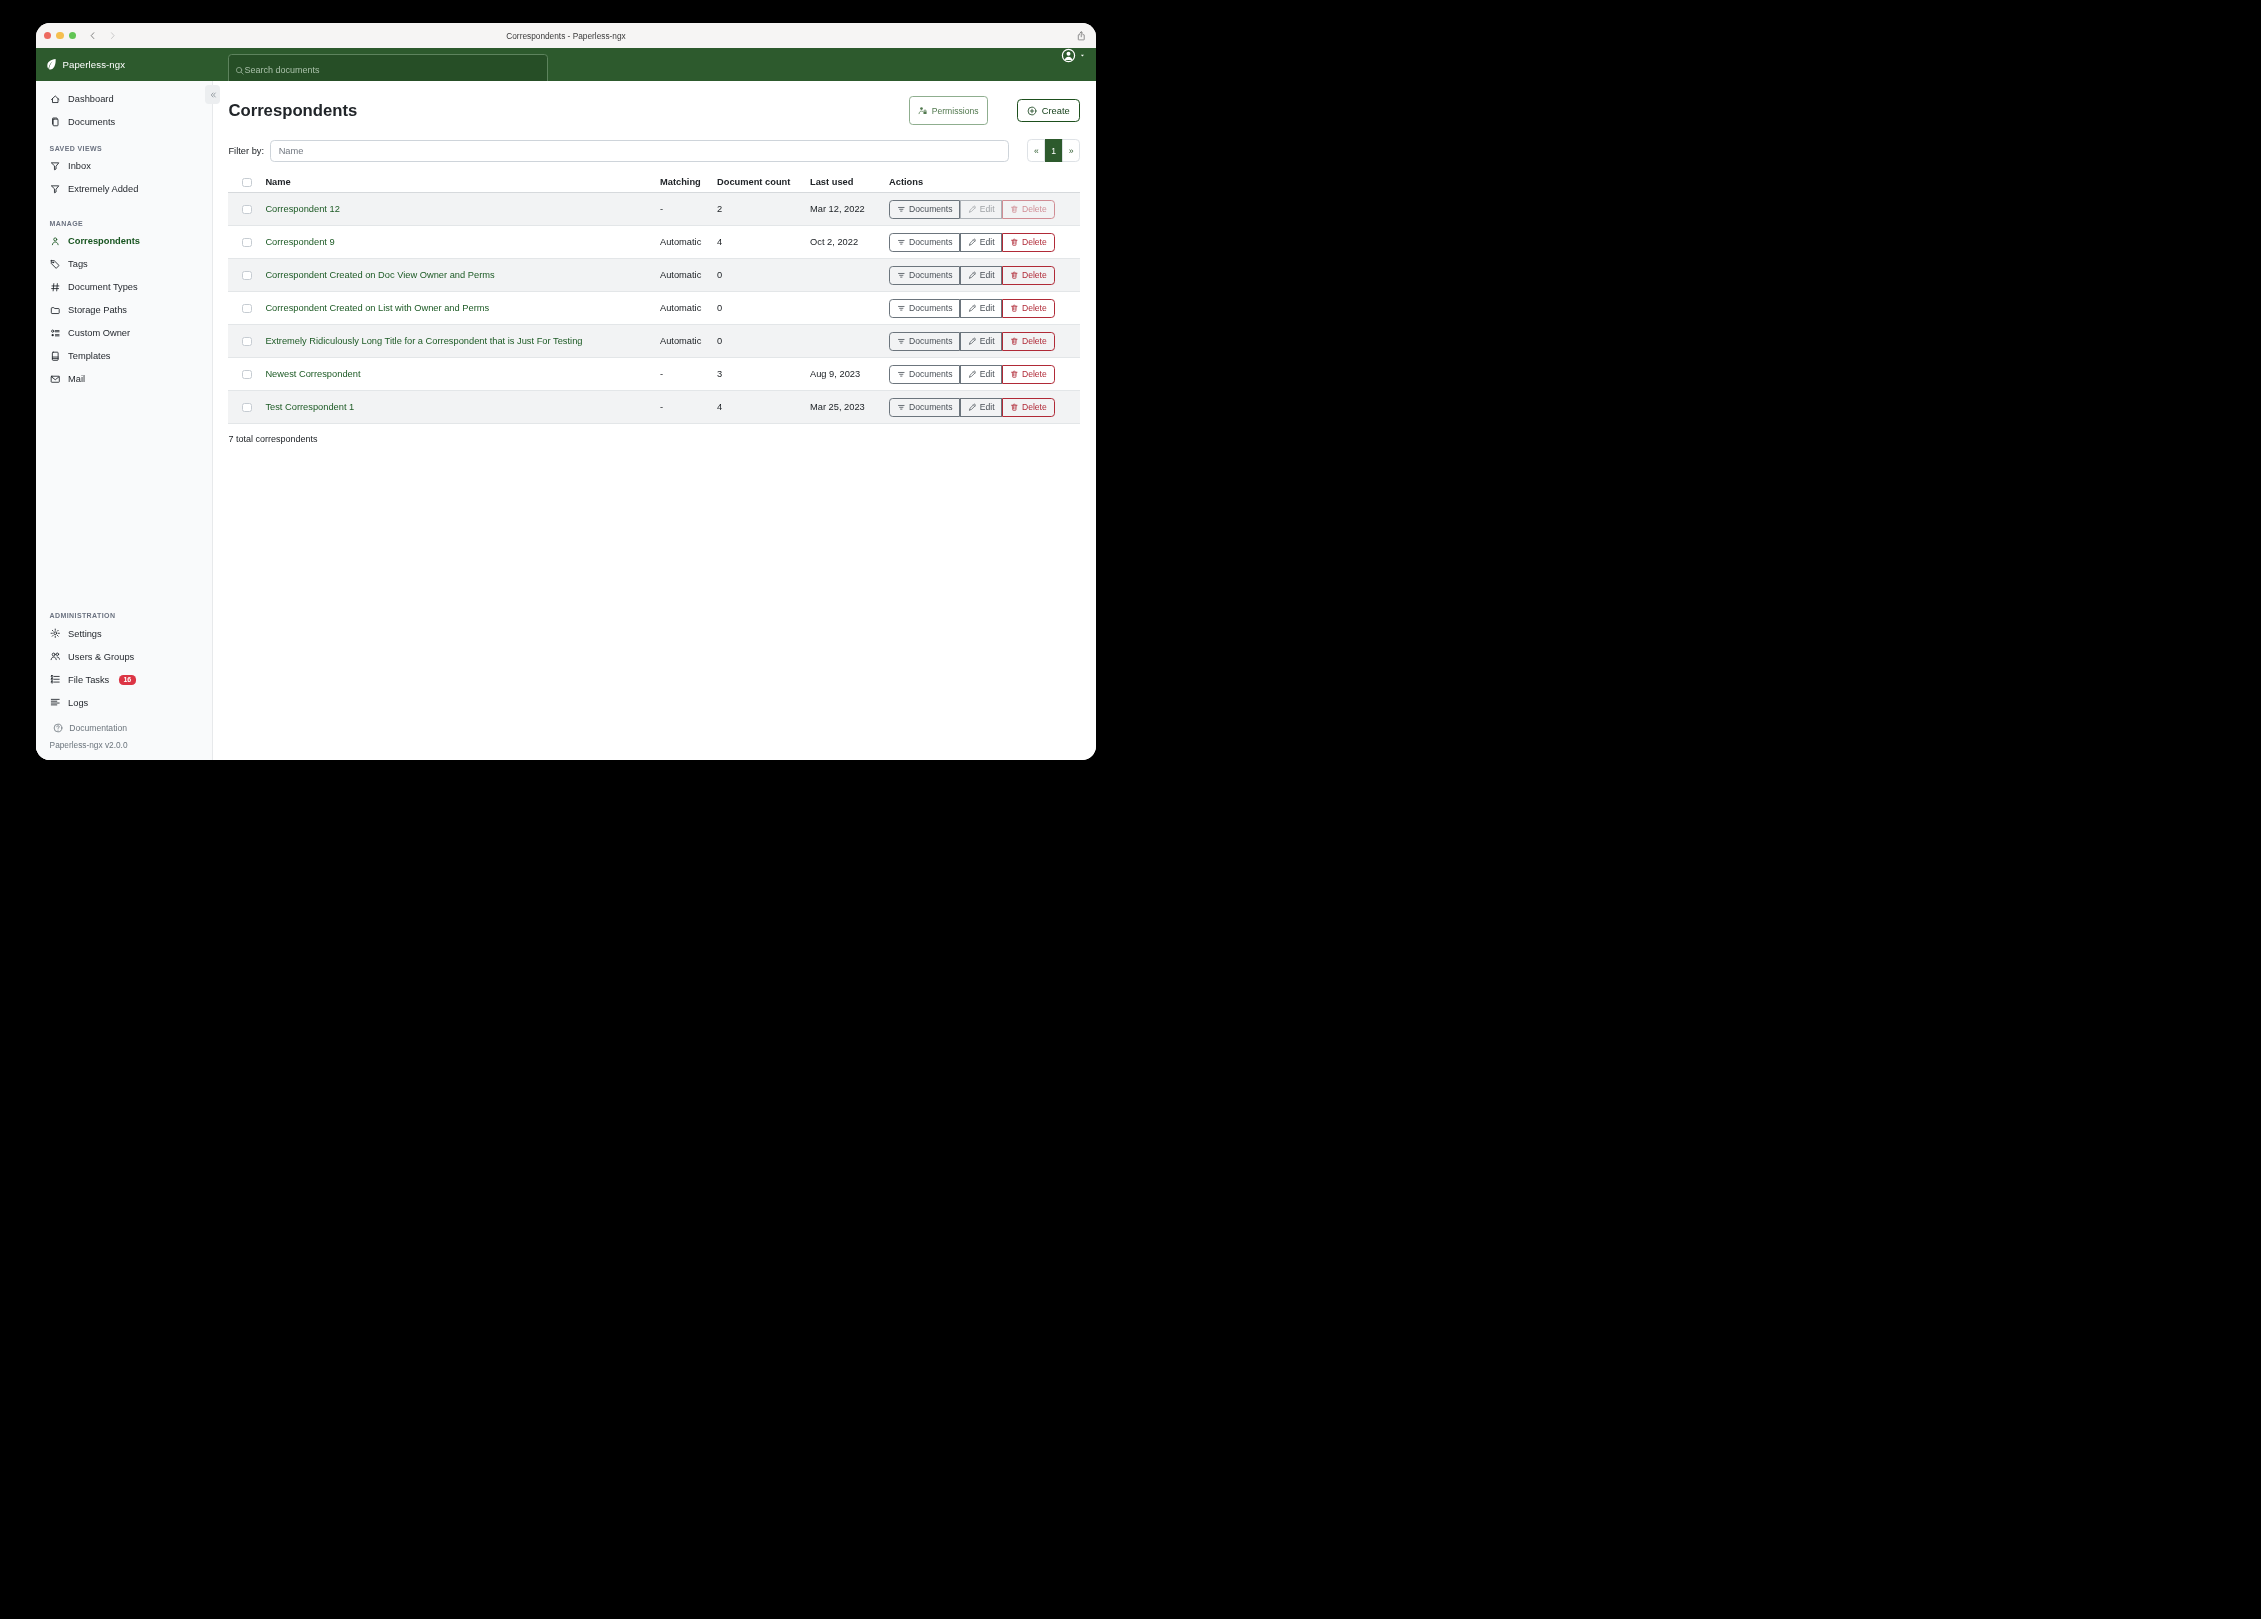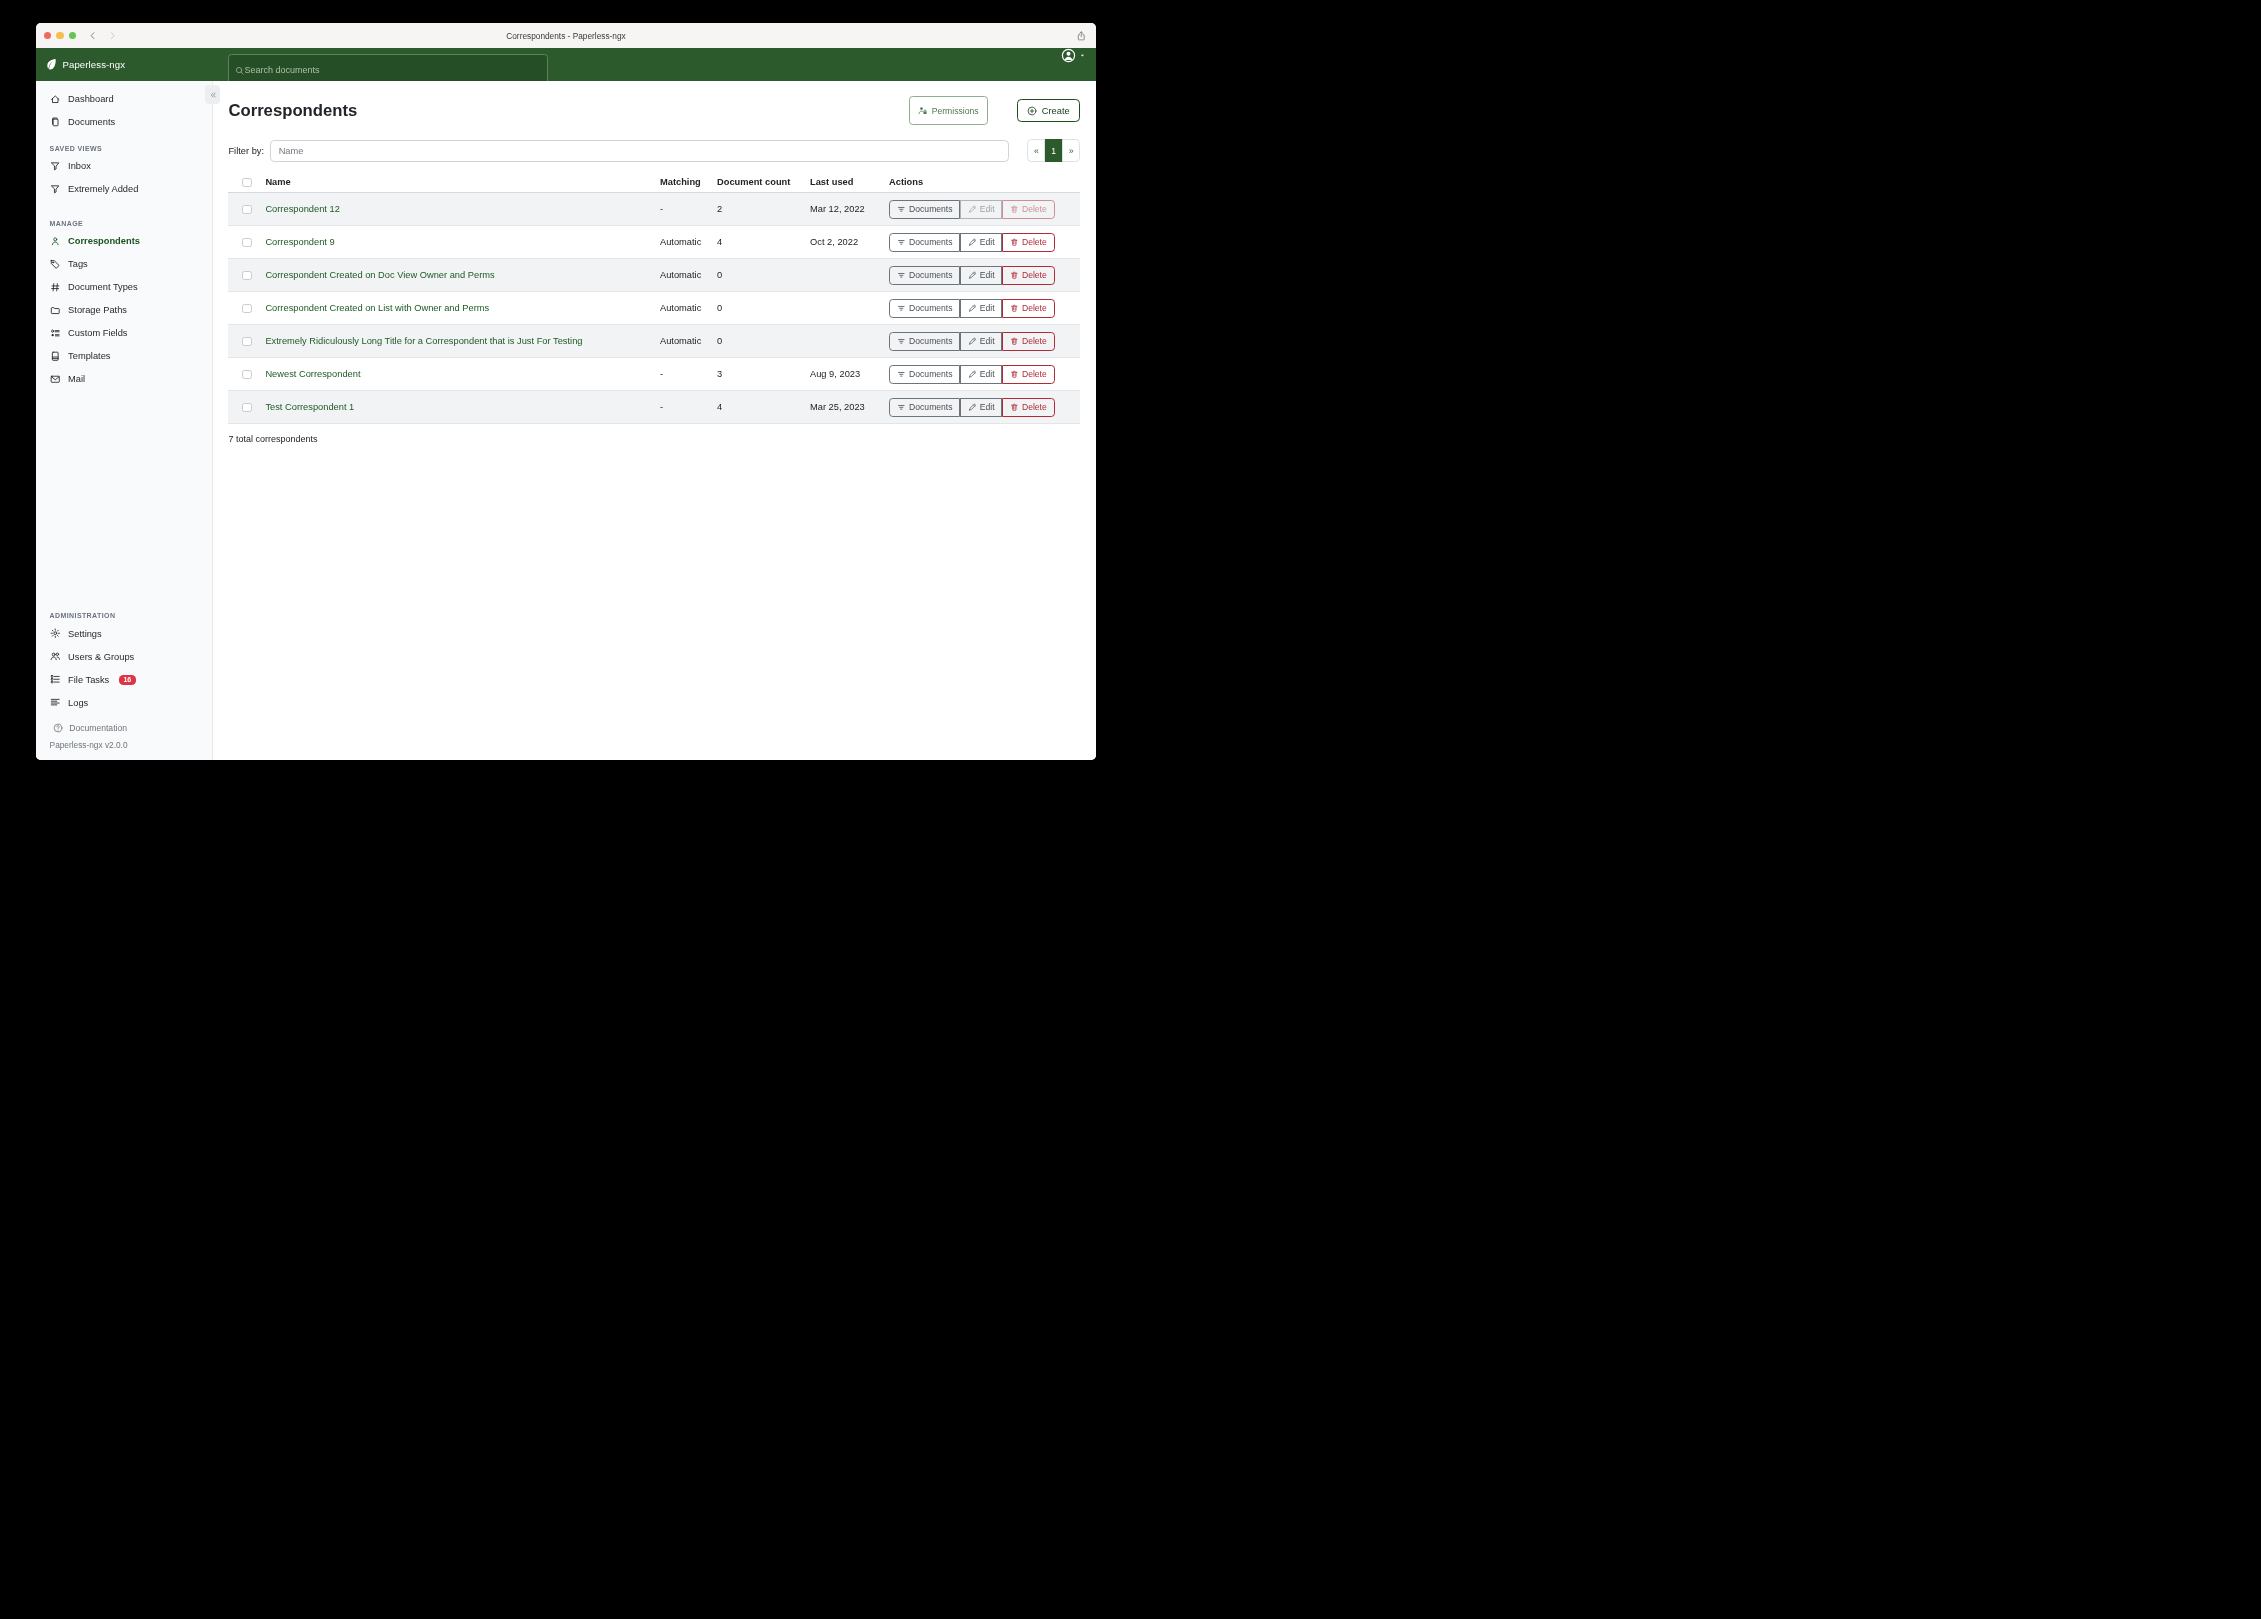--- a/index.html
+++ b/index.html
@@ -11,21 +11,21 @@
   body{
     background:#000;
     font-family:"Liberation Sans","DejaVu Sans",sans-serif;
     position:relative;overflow:hidden;
   }
   [data-icon]{display:inline-flex;align-items:center;justify-content:center}
   [data-icon] svg{width:100%;height:100%;display:block}
 
   .window{
     position:absolute;left:36px;top:23px;width:1060px;height:737px;
-    background:#fff;border-radius:5px;overflow:hidden;
+    background:#fff;border-radius:14px;overflow:hidden;
     box-shadow:0 15.4px 43px rgba(0,0,0,.55);
     display:flex;flex-direction:column;
   }
 
   
   .titlebar{flex:0 0 25px;height:25px;background:#f6f5f4;display:flex;align-items:center;position:relative}
   .lights{display:flex;gap:5px;padding-left:8px}
   .light{width:7.4px;height:7.4px;border-radius:50%}
   .light.red{background:#ed6a5f}.light.yellow{background:#f5bf4f}.light.green{background:#62c554}
   .nav-chevs{display:flex;gap:10px;margin-left:12.3px}
@@ -266,21 +266,21 @@
           </a>
           <a class="side-item">
             <span class="sicon" data-icon="ui-radios">
               <svg viewBox="0 0 16 16" fill="none" stroke="currentColor" stroke-width="1.3" stroke-linecap="round" stroke-linejoin="round">
                 <circle cx="4.1" cy="4.8" r="1.7"></circle>
                 <path d="M8.2 4h5.6M8.2 5.8h5.6"></path>
                 <circle cx="4.1" cy="11" r="1.7" fill="currentColor" stroke="none"></circle>
                 <path d="M8.2 10.2h5.6M8.2 12h5.6"></path>
               </svg>
             </span>
-            <span>Custom Fields</span>
+            <span>Custom Owner</span>
           </a>
           <a class="side-item">
             <span class="sicon" data-icon="file-text">
               <svg viewBox="0 0 16 16" fill="none" stroke="currentColor" stroke-width="1.3" stroke-linecap="round" stroke-linejoin="round">
                 <rect x="3.6" y="1.8" width="8.8" height="12.4" rx="1.2"></rect>
                 <path d="M3.6 9.2h8.8M3.6 11.6h8.8"></path>
               </svg>
             </span>
             <span>Templates</span>
           </a>

